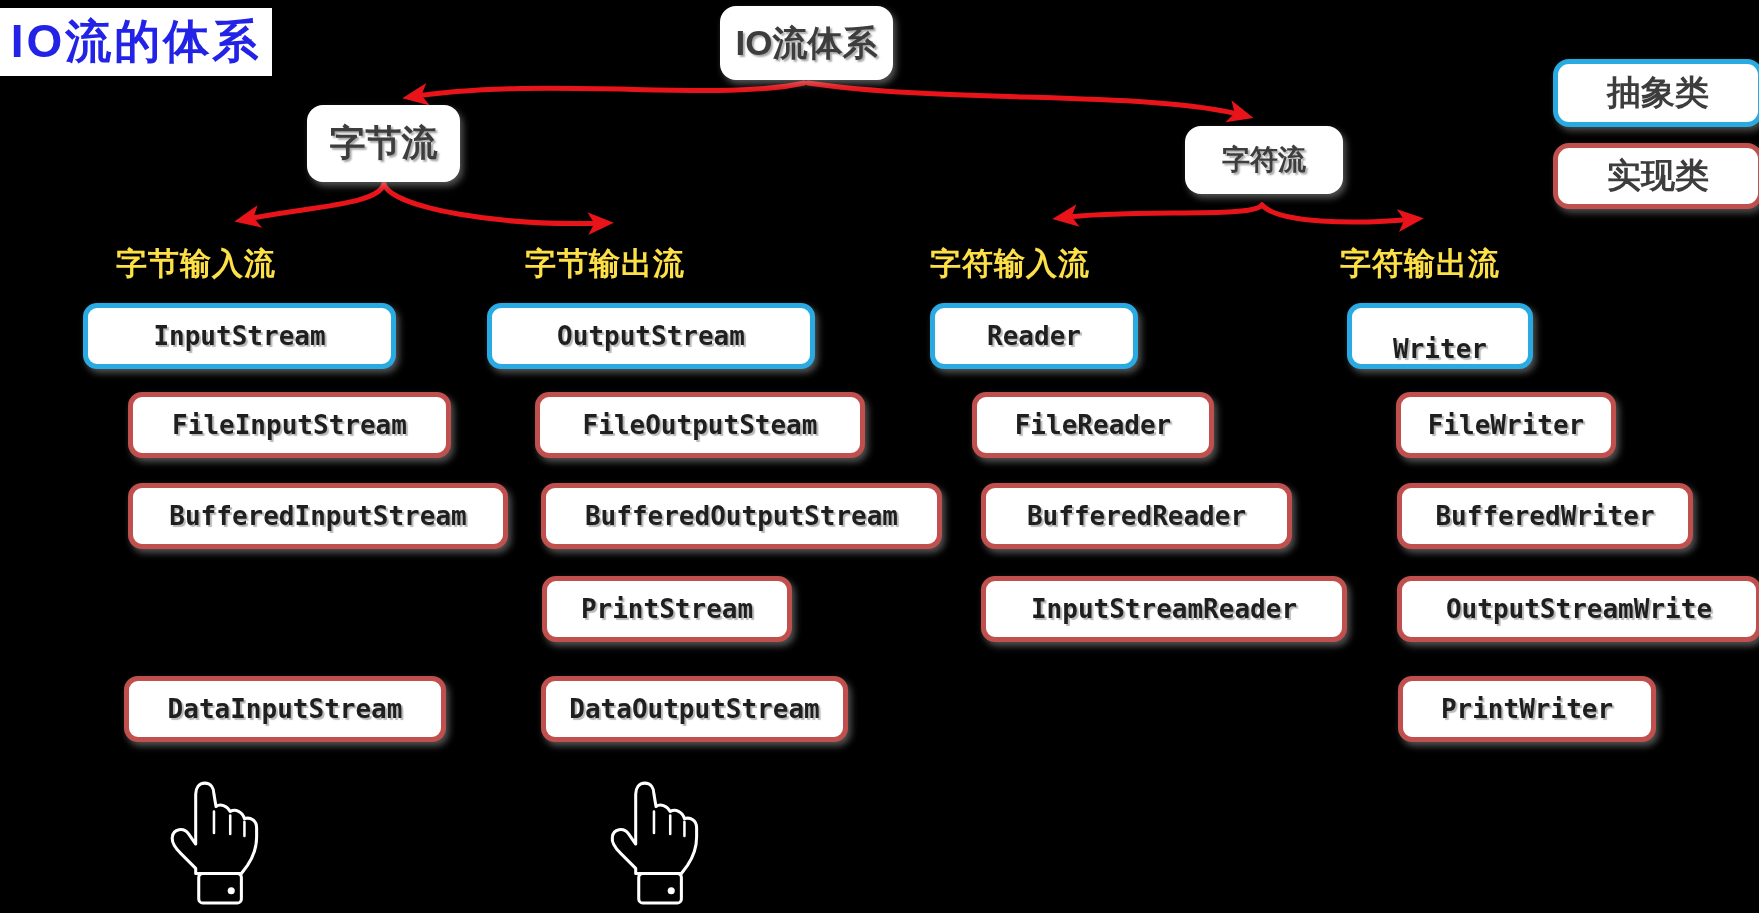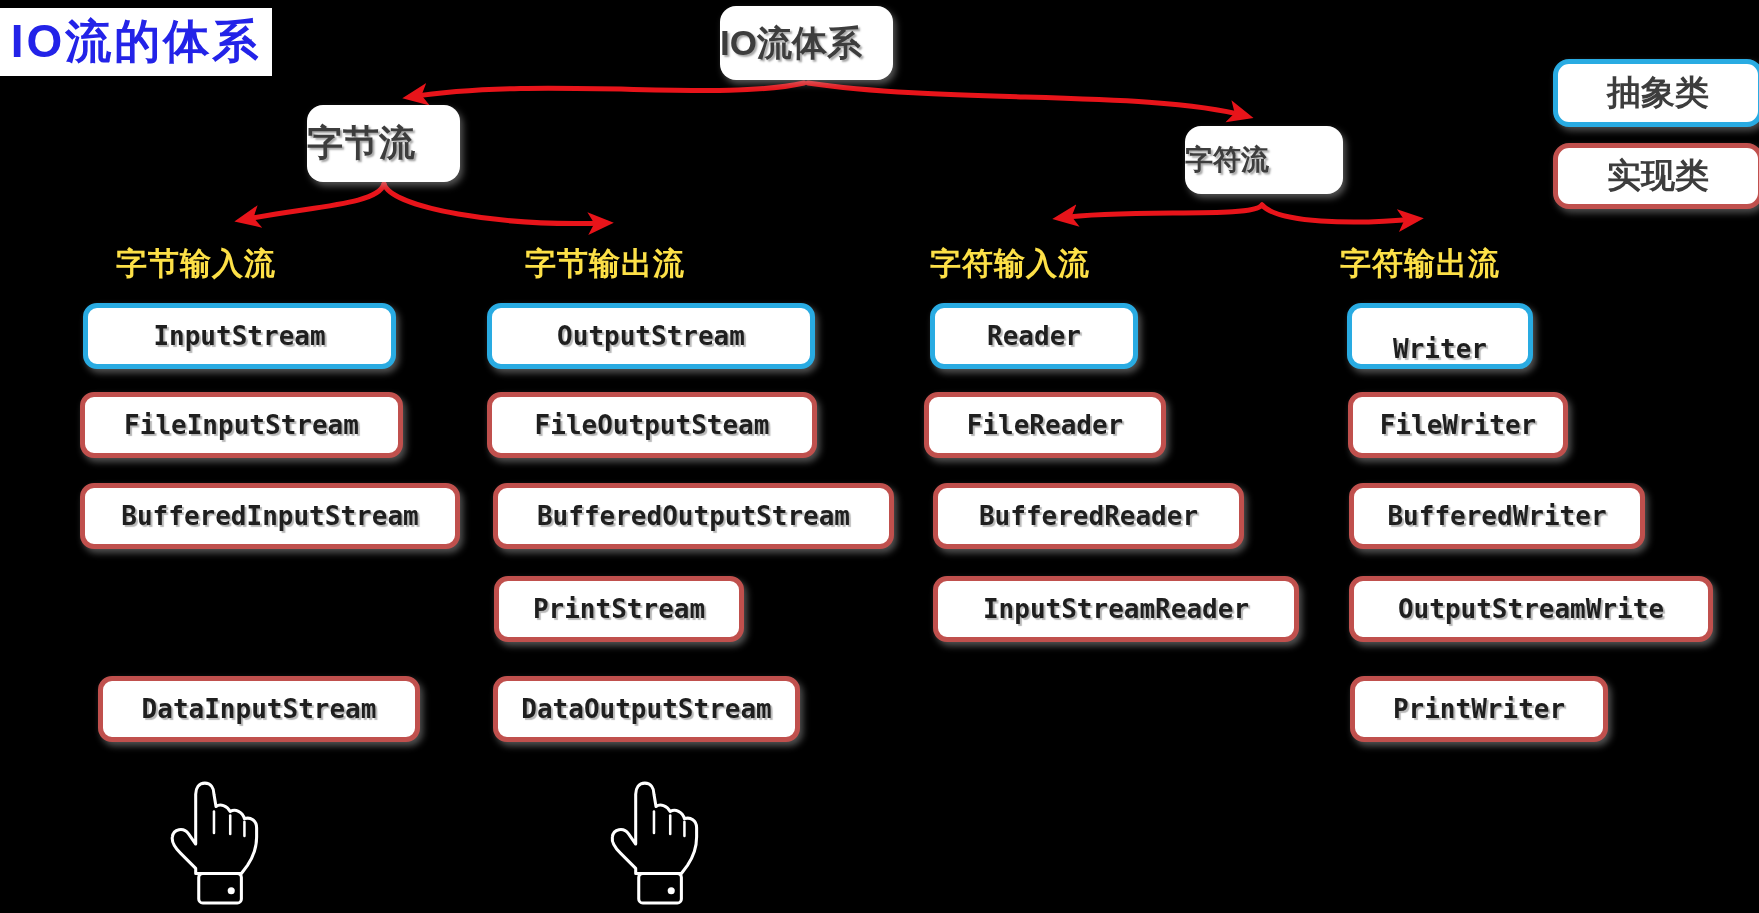--- a/index.html
+++ b/index.html
@@ -4,21 +4,21 @@
 <style>
   html,body{margin:0;padding:0;background:#000;}
   #canvas{position:relative;width:1759px;height:913px;background:#000;overflow:hidden;
           font-family:"Liberation Sans",sans-serif;}
   
   .title-plate{position:absolute;left:0;top:8px;width:272px;height:68px;background:#fff;
                display:flex;align-items:center;justify-content:center;}
   .title-plate span{color:#2323e8;font-size:46px;font-weight:700;letter-spacing:3px;}
   
   .node{position:absolute;background:#fff;border-radius:16px;display:flex;align-items:center;
-        color:#3d3d3d;font-weight:700;
+        justify-content:center;color:#3d3d3d;font-weight:700;
         box-shadow:3px 4px 7px rgba(190,190,190,.45);}
   .node span{text-shadow:2px 2px 2px rgba(0,0,0,.35);}
   .root{left:720px;top:6px;width:173px;height:74px;font-size:35px;}
   .byte{left:307px;top:105px;width:153px;height:77px;font-size:36px;}
   .char{left:1185px;top:126px;width:158px;height:68px;font-size:28px;}
   
   .legend{position:absolute;left:1553px;width:200px;background:#fff;border-radius:16px;
           display:flex;align-items:center;justify-content:center;font-size:34px;font-weight:700;
           color:#3d3d3d;box-shadow:3px 4px 7px rgba(190,190,190,.4);}
   .legend.blue{top:59px;height:58px;border:5px solid #29abe2;}
@@ -26,21 +26,21 @@
   
   .col-header{position:absolute;top:243px;width:172px;text-align:center;font-size:31px;
               font-weight:700;color:#fde047;letter-spacing:1px;text-shadow:1px 1px 2px #000;}
   
   .cbox{position:absolute;height:56px;background:#fff;border-radius:14px;display:flex;
         align-items:center;justify-content:center;
         font-family:"DejaVu Sans Mono","Liberation Mono",monospace;font-size:26px;font-weight:700;
         color:#1f1f1f;box-shadow:3px 4px 7px rgba(185,185,185,.45);}
   .cbox span{text-shadow:2px 2px 1px rgba(0,0,0,.28);}
   .cbox.blue{border:5px solid #29abe2;}
-  .cbox.red{border:5px solid #c0504d;}
+  .cbox.red{border:5px solid #c0504d;margin-left:48px;}
   .arrow-layer{position:absolute;left:0;top:0;width:1759px;height:913px;pointer-events:none;}
   .hand{position:absolute;width:112px;height:132px;}
 </style>
 </head>
 <body>
 
 <div id="canvas">
 
   <svg class="arrow-layer" viewBox="0 0 1759 913">
     <defs>
@@ -86,21 +86,21 @@
 
   <div class="cbox blue" style="left:83px;top:303px;width:303px;">
     <span>InputStream</span>
     </div>
   <div class="cbox red" style="left:80px;top:392px;width:313px;">
     <span>FileInputStream</span>
     </div>
   <div class="cbox red" style="left:80px;top:483px;width:370px;">
     <span>BufferedInputStream</span>
     </div>
-  <div class="cbox red" style="left:98px;top:676px;width:312px;justify-content:center;">
+  <div class="cbox red" style="left:76px;top:676px;width:312px;justify-content:center;">
     <span>DataInputStream</span>
     </div>
 
   <div class="cbox blue" style="left:487px;top:303px;width:318px;">
     <span>OutputStream</span>
     </div>
   <div class="cbox red" style="left:487px;top:392px;width:320px;">
     <span>FileOutputSteam</span>
     </div>
   <div class="cbox red" style="left:493px;top:483px;width:391px;">

